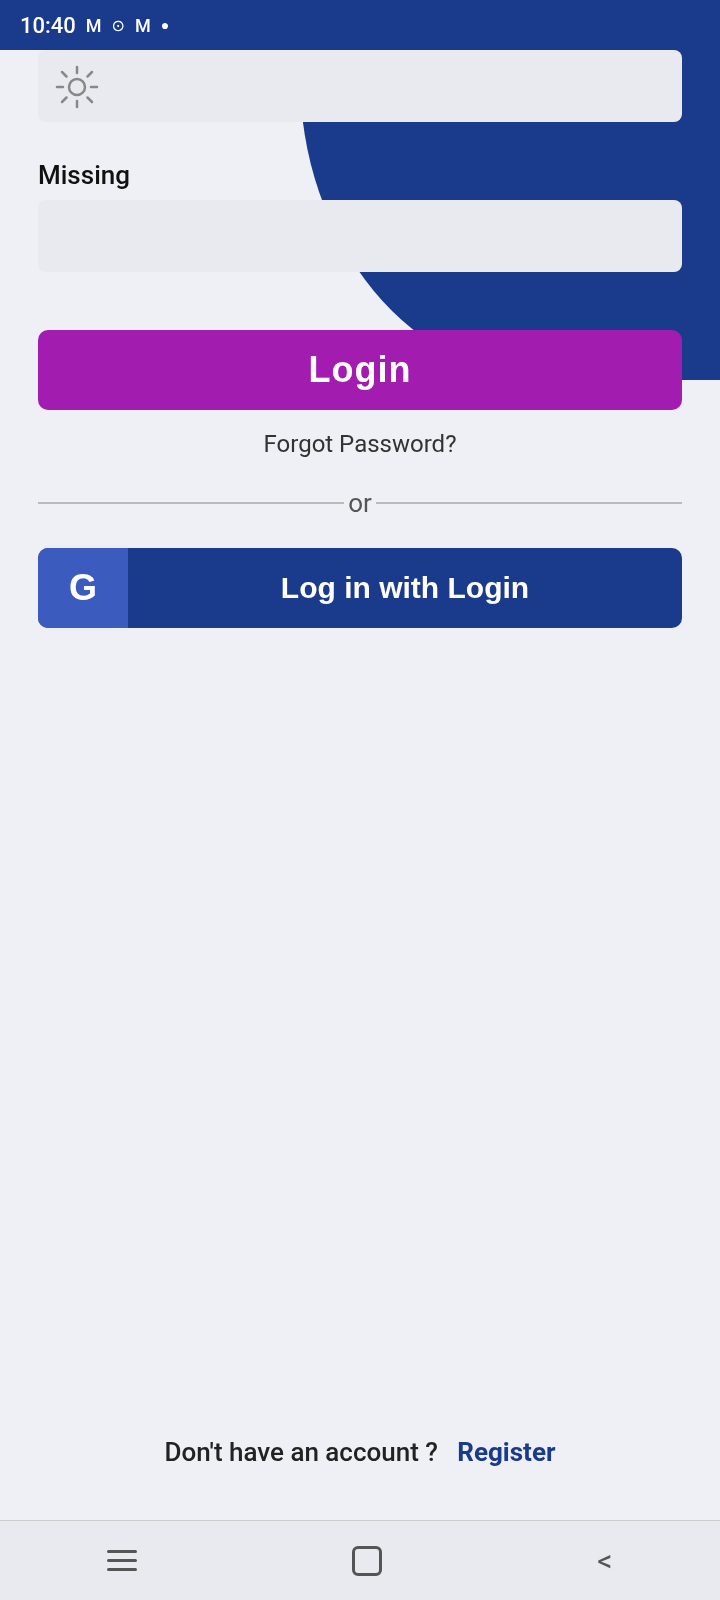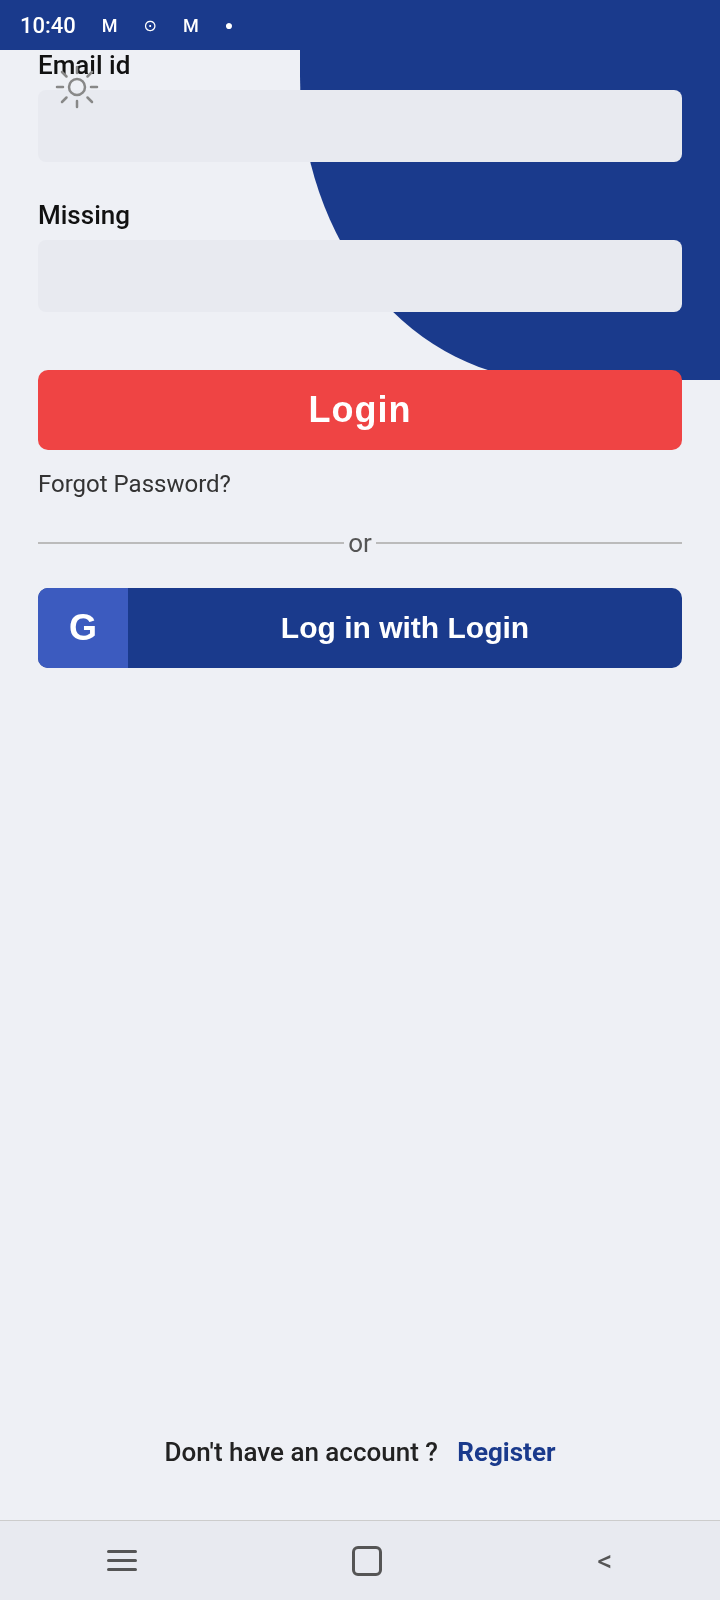--- a/index.html
+++ b/index.html
@@ -24,21 +24,21 @@
       justify-content: space-between;
       padding: 0 20px;
       color: white;
       font-size: 22px;
       font-weight: 500;
     }
 
     .status-bar-left {
       display: flex;
       align-items: center;
-      gap: 26px;
+      gap: 10px;
     }
 
     .status-bar-right {
       display: flex;
       align-items: center;
       gap: 8px;
       font-size: 20px;
     }
 
     
@@ -108,35 +108,35 @@
     }
 
     .form-group {
       margin-bottom: 10px;
     }
 
     
     .login-btn {
       width: 100%;
       height: 80px;
-      background-color: #ef4444;
+      background-color: #a21caf;
       color: white;
       border: none;
       border-radius: 10px;
       font-size: 36px;
       font-weight: 600;
       cursor: pointer;
       margin-top: 20px;
       margin-bottom: 20px;
       letter-spacing: 1px;
     }
 
     
     .forgot-password {
-      text-align: left;
+      text-align: center;
       margin-bottom: 30px;
     }
 
     .forgot-password a {
       font-size: 24px;
       color: #333;
       text-decoration: none;
     }
 
     
@@ -299,21 +299,20 @@
     <line x1="11.5" y1="32.5" x2="7" y2="37" stroke="#888" stroke-width="2.5" stroke-linecap="round"></line>
   </svg>
 </div>
 
 <div class="main-content">
 
   
 
   
   <div class="form-group">
-    <label class="form-label">Email id</label>
     <input type="email" class="form-input" placeholder="" style="">
   </div>
 
   
   <div class="form-group">
     <label class="form-label">Missing</label>
     <input type="password" class="form-input" placeholder="" style="">
   </div>
 
   

